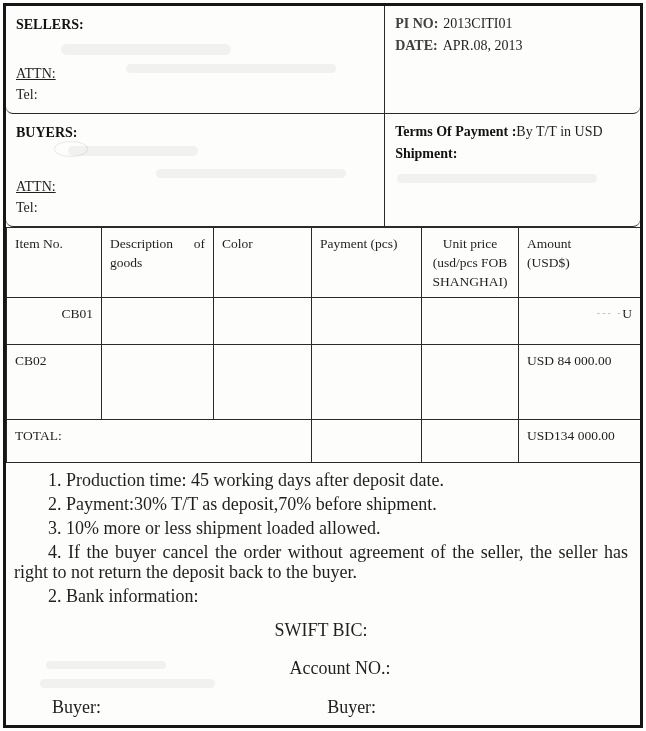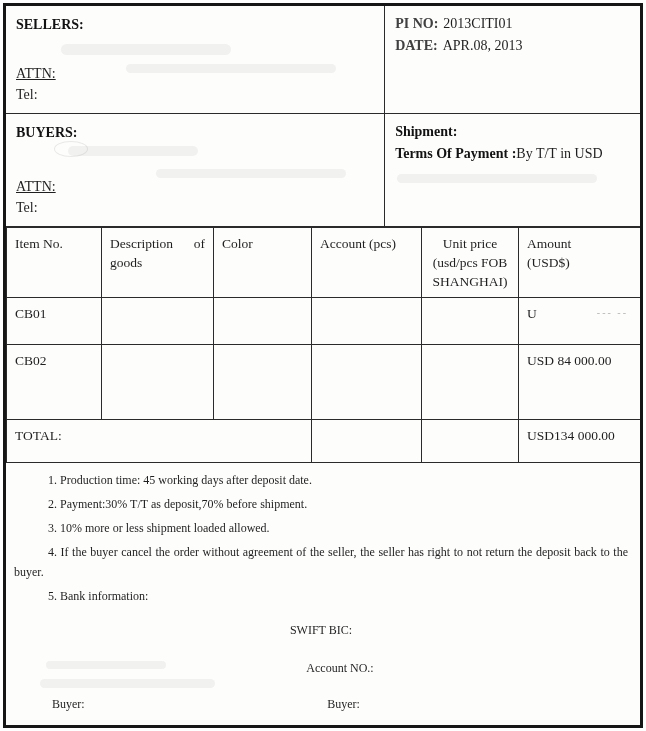--- a/index.html
+++ b/index.html
@@ -4,48 +4,48 @@
 <style>
   html,body{margin:0;padding:0;background:#ffffff;}
   *{box-sizing:border-box;}
   body{width:646px;height:731px;font-family:"Liberation Serif","DejaVu Serif",serif;color:#1f1f1f;}
   .page{
     position:absolute;left:3px;top:3px;width:640px;height:725px;
     border:3px solid #161616;background:#fdfdfc;
     display:flex;flex-direction:column;overflow:hidden;
   }
   
-  .band{display:flex;border-bottom:1px solid #2a2a2a;position:relative;}
+  .band{display:flex;border-bottom:1px solid #2a2a2a;position:relative;border-radius:7px;}
   .band-1{height:108px;}
   .band-2{height:113px;}
   .cell-left{width:59.8%;border-right:1px solid #2a2a2a;padding:8px 10px 8px 10px;display:flex;flex-direction:column;position:relative;}
   .cell-right{width:40.2%;padding:7px 10px;position:relative;}
   .hline{font-size:14px;line-height:22px;}
   .b{font-weight:bold;color:#121212;}
   .lbl{font-weight:bold;color:#404040;margin-right:5px;}
   .lbl-tight{font-weight:bold;color:#121212;margin-right:0;}
   .push-down{margin-top:auto;text-decoration:underline;}
   .sub{font-size:14px;line-height:21px;}
   
   .smudge{position:absolute;background:#8b8b8b;opacity:0.10;border-radius:6px;pointer-events:none;}
   .smudge.ring{background:transparent;border:1.5px solid #8b8b8b;opacity:0.18;border-radius:50%;}
   
   table.items{border-collapse:collapse;table-layout:fixed;width:100%;}
   table.items td{border:1px solid #2a2a2a;vertical-align:top;padding:6px 8px;font-size:13.5px;line-height:19px;overflow:hidden;}
   tr.hrow{height:62px;}
-  tr.r1{height:47px;}
+  tr.r1{height:47px;text-align:right;}
   tr.r2{height:75px;}
   tr.rt{height:43px;}
   .pre{white-space:pre-line;}
   .just{text-align:justify;}
   .ctr{text-align:center;}
   .amount-cell{position:relative;}
   .marks{position:absolute;top:5px;right:12px;color:#9b9b9b;font-size:10px;letter-spacing:2px;opacity:0.75;}
   
-  .notes{flex:1;padding:7px 12px 6px 8px;position:relative;font-size:12px;}
+  .notes{flex:1;padding:7px 12px 6px 8px;position:relative;font-size:18px;}
   .note{margin:0 0 4px 0;text-indent:34px;line-height:20px;text-align:justify;}
   .swift{margin-top:14px;text-align:center;line-height:20px;}
   .account{margin-top:18px;padding-left:38px;line-height:20px;text-align:center;}
   .sigrow{margin-top:19px;position:relative;height:20px;}
   .sig-seller{position:absolute;left:38px;top:0;}
   .sig-buyer{position:absolute;left:51%;top:0;}
 </style>
 </head>
 <body>
 
@@ -72,43 +72,43 @@
   <div class="band band-2">
     <div class="cell-left">
       <div class="hline b">BUYERS:</div>
       <div class="smudge ring" style="left:48px;top:27px;width:34px;height:16px;"></div>
       <div class="smudge" style="left:62px;top:32px;width:130px;height:10px;"></div>
       <div class="smudge" style="left:150px;top:55px;width:190px;height:9px;"></div>
       <div class="sub push-down">ATTN:</div>
       <div class="sub">Tel:</div>
     </div>
     <div class="cell-right">
-      <div class="hline b">Shipment:</div>
       <div class="hline">
         <span class="lbl-tight">Terms Of Payment :</span><span>By T/T in USD</span>
       </div>
+      <div class="hline b">Shipment:</div>
       <div class="smudge" style="left:12px;top:60px;width:200px;height:9px;"></div>
     </div>
   </div>
 
   <table class="items">
     <colgroup>
       <col style="width:95px">
         <col style="width:112px">
         <col style="width:98px">
       <col style="width:110px">
         <col style="width:97px">
         <col style="width:122px">
     </colgroup>
     <tbody>
         <tr class="hrow">
       <td>Item No.</td>
       <td class="just">Description of goods</td>
       <td>Color</td>
-      <td>Account (pcs)</td>
+      <td>Payment (pcs)</td>
       <td class="pre ctr">Unit price
 (usd/pcs FOB
 SHANGHAI)</td>
       <td class="pre">Amount
 (USD$)</td>
     </tr>
     <tr class="r1">
       <td>CB01</td>
       <td></td>
       <td></td>
@@ -134,21 +134,21 @@
       <td>USD134 000.00</td>
     </tr>
   </tbody>
     </table>
 
   <div class="notes">
     <p class="note">1. Production time: 45 working days after deposit date.</p>
     <p class="note">2. Payment:30% T/T as deposit,70% before shipment.</p>
     <p class="note">3. 10% more or less shipment loaded allowed.</p>
     <p class="note">4. If the buyer cancel the order without agreement of the seller, the seller has right to not return the deposit back to the buyer.</p>
-    <p class="note">5. Bank information:</p>
+    <p class="note">2. Bank information:</p>
     <div class="swift">SWIFT BIC:</div>
     <div class="account">Account NO.:</div>
     <div class="sigrow">
       <span class="sig-seller">Buyer:</span>
       <span class="sig-buyer">Buyer:</span>
     </div>
     <div class="smudge" style="left:40px;top:198px;width:120px;height:8px;"></div>
     <div class="smudge" style="left:34px;top:216px;width:175px;height:9px;"></div>
   </div>
 

